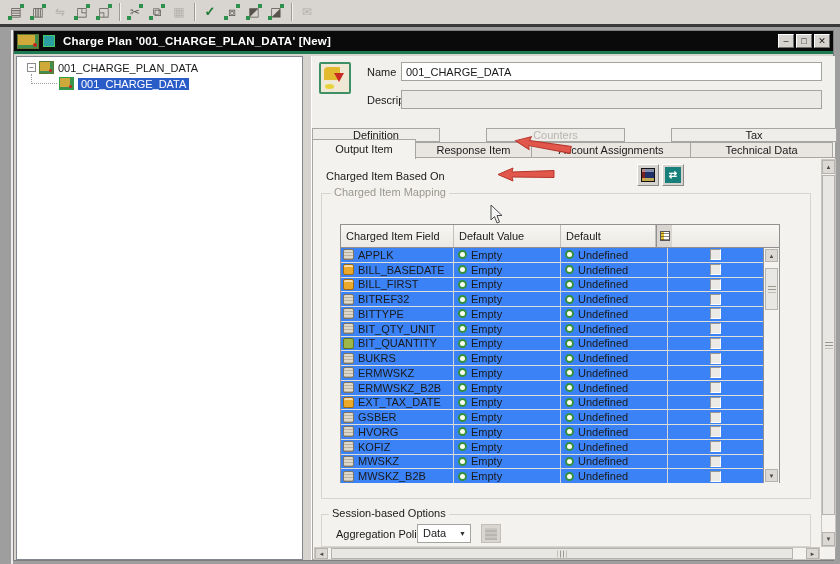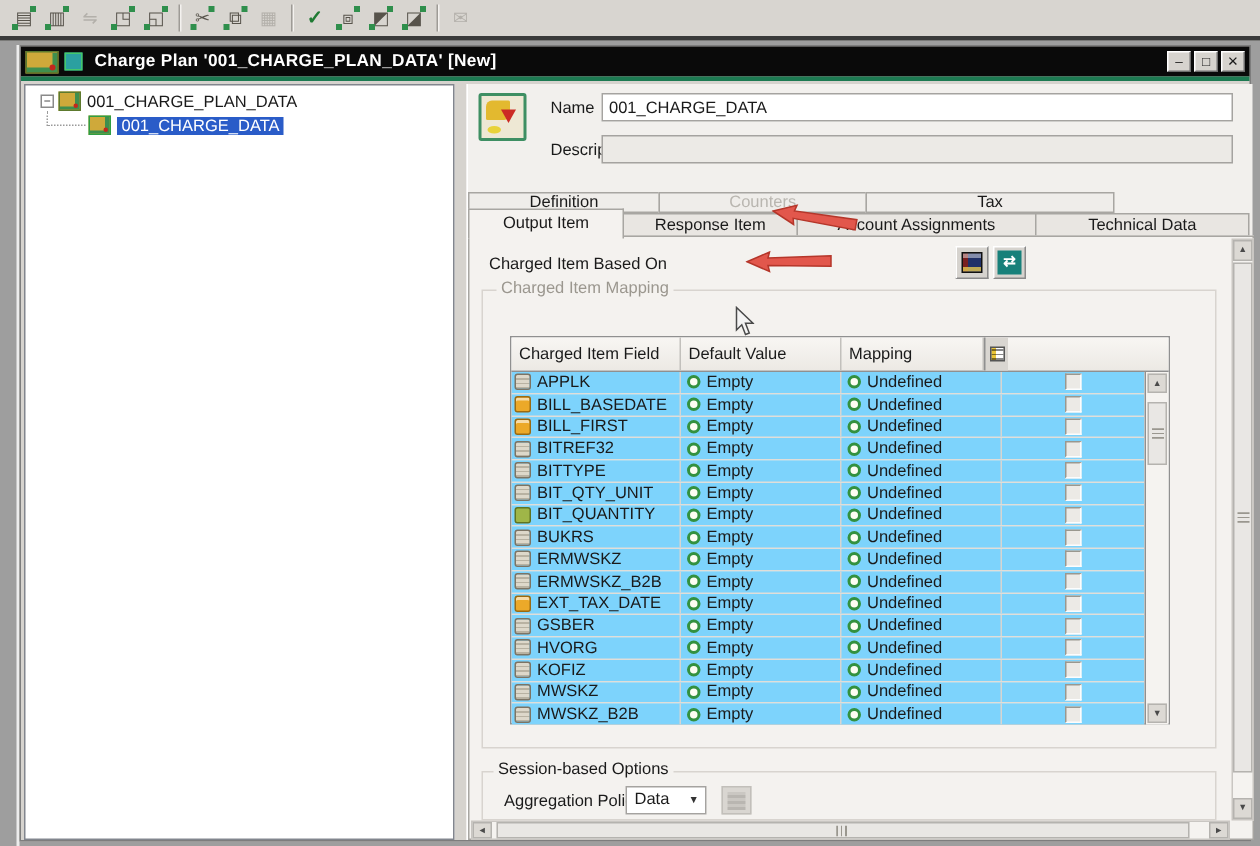--- a/index.html
+++ b/index.html
@@ -61,21 +61,21 @@
                            border-left:5px solid transparent; border-right:5px solid transparent; border-top:9px solid #cc2b24; }
   #charge-icon .oval { position:absolute; left:4px; bottom:3px; width:9px; height:5px; background:#e8d23a; border-radius:50%; }
 
   .flabel { position:absolute; white-space:nowrap; }
   .field-input { position:absolute; height:19px; border:1px solid #a5a3a0; background:#fff; font-family:"Liberation Sans",sans-serif;
                  font-size:11px; padding-left:4px; color:#1a1a1a; }
   .field-input:disabled { background:#eceae6; }
 
   
   .tabs-row { position:absolute; left:0; display:flex; }
-  #tabs-row1 { top:72px; height:14px; }
+  #tabs-row1 { top:72px; height:14px;gap:47px; }
   #tabs-row2 { top:86px; height:32px; }
   .tab { border:1px solid #a8a6a2; background:#edebe7; text-align:center; overflow:hidden; cursor:default; }
   .tab + .tab { margin-left:-1px; }
   #tabs-row1 .tab { height:14px; line-height:13px; background:#efedea; }
   #tabs-row2 .tab { height:16px; line-height:15px; background:#e9e6e2; }
   #tabs-row1 div.tab:nth-of-type(1){ width:128px; } #tabs-row1 div.tab:nth-of-type(2){ width:139px; }
   #tabs-row1 div.tab:nth-of-type(3){ width:166px; } #tabs-row1 div.tab:nth-of-type(4){ width:91px; }
   #tabs-row2 div.tab:nth-of-type(1){ width:104px; } #tabs-row2 div.tab:nth-of-type(2){ width:117px; }
   #tabs-row2 div.tab:nth-of-type(3){ width:160px; } #tabs-row2 div.tab:nth-of-type(4){ width:143px; }
   .tab.disabled { color:#b9b6b0; }
@@ -100,21 +100,21 @@
 
   
   #table { position:absolute; left:27px; top:66px; width:440px; height:259px; border:1px solid #909090; background:#fff; }
   #thead { display:flex; height:23px; background:linear-gradient(#f8f6f3,#ecE9e4); border-bottom:1px solid #909090; }
   .hcell { padding-left:5px; line-height:22px; border-right:1px solid #c2c0bc; white-space:nowrap; overflow:hidden; }
   .hc1{width:113px;} .hc2{width:107px;} .hc3{width:107px;} .hc4{width:95px;}
   #col-config { width:16px; height:22px; background:#d9d6d1; border-left:1px solid #909090; display:flex; align-items:center; justify-content:center; }
   #col-config .cfg { width:10px; height:10px; border:1px solid #555; background:linear-gradient(90deg,#e8c53a 35%, #fff 35%),
                      repeating-linear-gradient(0deg,#888 0 1px, transparent 1px 3px); background-blend-mode:multiply; }
   #tbody { position:absolute; left:0; top:23px; width:422px; height:235px; overflow:hidden; }
-  .trow { display:flex; height:14.75px; border-bottom:1px solid #e0ded9; background:#7dd3fc; }
+  .trow { display:flex; height:14.75px; border-bottom:1px solid #e0ded9; background:#3b82f6; }
   .cell { display:flex; align-items:center; border-right:1px solid #d7d5d1; overflow:hidden; white-space:nowrap; }
   .c1{width:113px; padding-left:2px;} .c2{width:107px; padding-left:4px;} .c3{width:107px; padding-left:4px;}
   .c4{width:95px; justify-content:center; border-right:none;}
   .fticon { width:11px; height:11px; margin-right:4px; border-radius:2px; flex:none; }
   .fticon.t-text { background:repeating-linear-gradient(0deg,#b8b2a2 0 1px,#ddd8ca 1px 3px); border:1px solid #7c7464; }
   .fticon.t-date { background:#eca929; border:1px solid #9a6a12; box-shadow:inset 0 2px 0 rgba(255,255,255,.6); }
   .fticon.t-num  { background:#9fb648; border:1px solid #5f7322; }
   .ring { width:9px; height:9px; border:2px solid #33913f; border-radius:50%; background:#fdfdf2; margin-right:4px; flex:none; }
   .cb { width:11px; height:11px; background:#eceae6; border:1px solid; border-color:#9a988f #fdfdfd #fdfdfd #9a988f; }
 
@@ -281,21 +281,21 @@
             <span class="inner">⇄</span>
           </div>
 
         <span class="grouplabel dim" style="left:18px; top:28px;">Charged Item Mapping</span>
         <div class="groupbox" style="left:8px; top:35px; width:490px; height:306px;"></div>
 
         <div id="table">
           <div id="thead">
             <div class="hcell hc1">Charged Item Field</div>
             <div class="hcell hc3">Default Value</div>
-            <div class="hcell hc4">Mapping</div>
+            <div class="hcell hc4">Default</div>
             <div id="col-config">
                 <span class="cfg"></span>
               </div>
           </div>
           <div id="tbody">
 
           <div class="trow">
                 <div class="cell c1">
                   <span class="fticon t-text"></span>
                   <span>APPLK</span>

